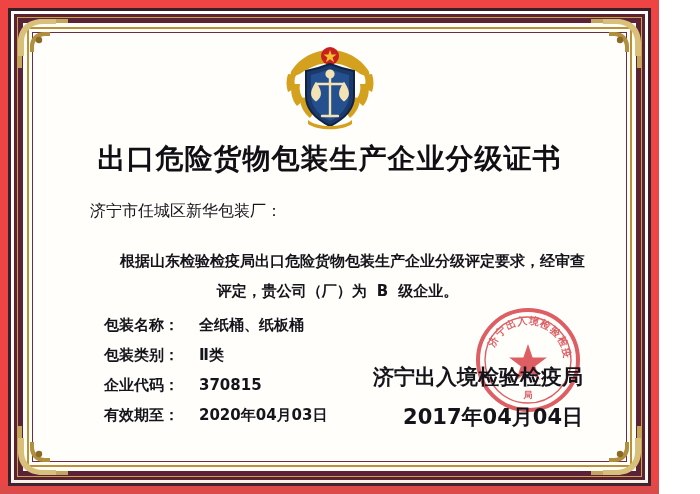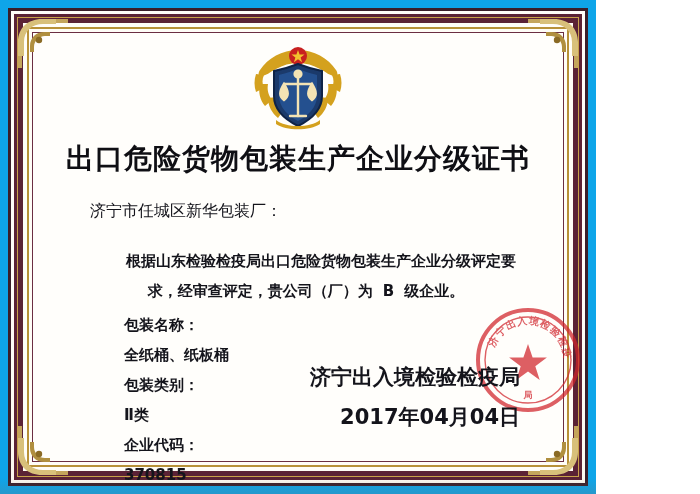--- a/index.html
+++ b/index.html
@@ -9,23 +9,23 @@
   }
   body {
     width: 700px;
     height: 494px;
     overflow: hidden;
     font-family: "DejaVu Sans", "Liberation Sans", sans-serif;
   }
 
   #certificate {
     position: relative;
-    width: 596px;
+    width: 659px;
     height: 494px;
-    background: #0ea5e9;
+    background: #ef4444;
     box-sizing: border-box;
   }
 
   
   .frame-outer {
     position: absolute;
     left: 8px; top: 8px; right: 8px; bottom: 8px;
     border: 3px solid #3a1f2a;
     box-sizing: border-box;
     background:
@@ -137,21 +137,20 @@
   .fields {
     margin-top: 4px;
     padding-left: 14px;
   }
   .field-row {
     display: flex;
     align-items: baseline;
     line-height: 2.0;
     font-size: 15px;
     font-weight: bold;
-    flex-direction: column;
   }
   .field-label { white-space: nowrap; }
   .field-value { margin-left: 20px; white-space: nowrap; }
 
   .signature {
     position: absolute;
     right: 36px;
     bottom: 18px;
     text-align: right;
     font-size: 21px;
@@ -278,20 +277,21 @@
         <div class="field-row">
           <span class="field-label">包装类别：</span>
           <span class="field-value">Ⅱ类</span>
         </div>
         <div class="field-row">
           <span class="field-label">企业代码：</span>
           <span class="field-value">370815</span>
         </div>
         <div class="field-row">
           <span class="field-label">有效期至：</span>
+          <span class="field-value">2020年04月03日</span>
         </div>
       </div>
     </div>
 
     <div class="seal">
       <svg viewBox="0 0 112 112" width="112" height="112" aria-hidden="true">
         <circle cx="56" cy="56" r="50" fill="none" stroke="#d0222a" stroke-width="4"></circle>
         <circle cx="56" cy="56" r="43" fill="none" stroke="#d0222a" stroke-width="1.4"></circle>
         <path d="M56 40 l4.6 13.6 14.3 0 -11.6 8.6 4.4 13.8 -11.7-8.6 -11.7 8.6 4.4-13.8 -11.6-8.6 14.3 0 Z" fill="#d0222a"></path>
         <g fill="#d0222a" font-family="DejaVu Sans, sans-serif" font-size="10" font-weight="bold">

